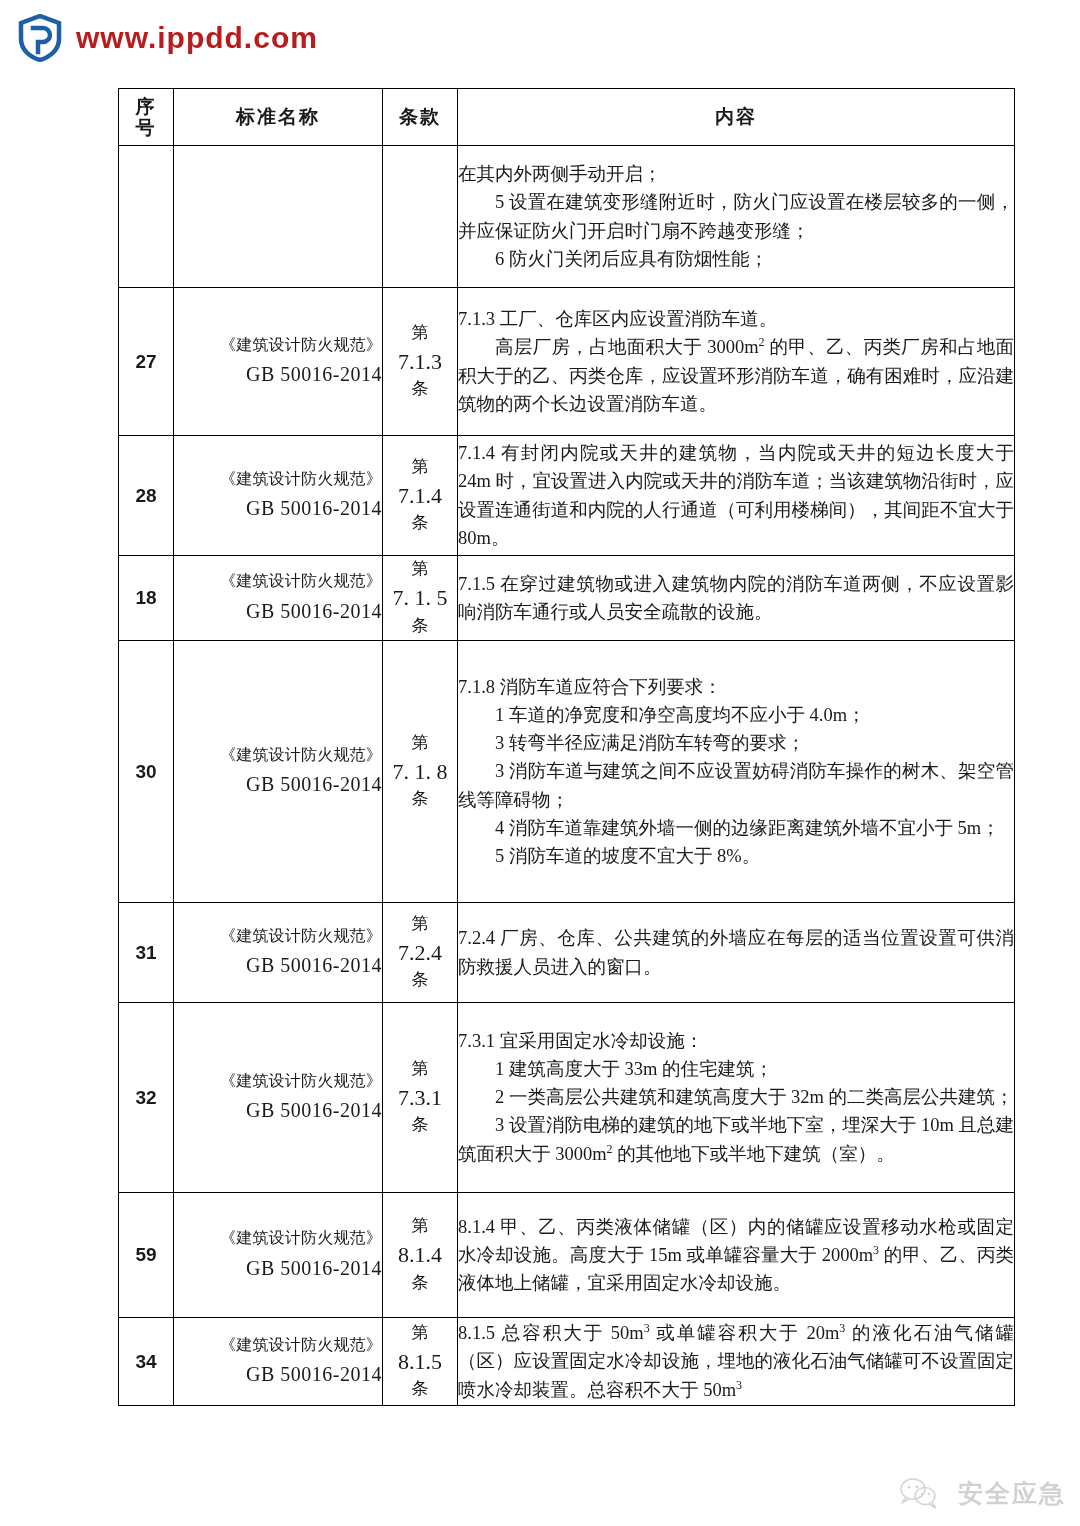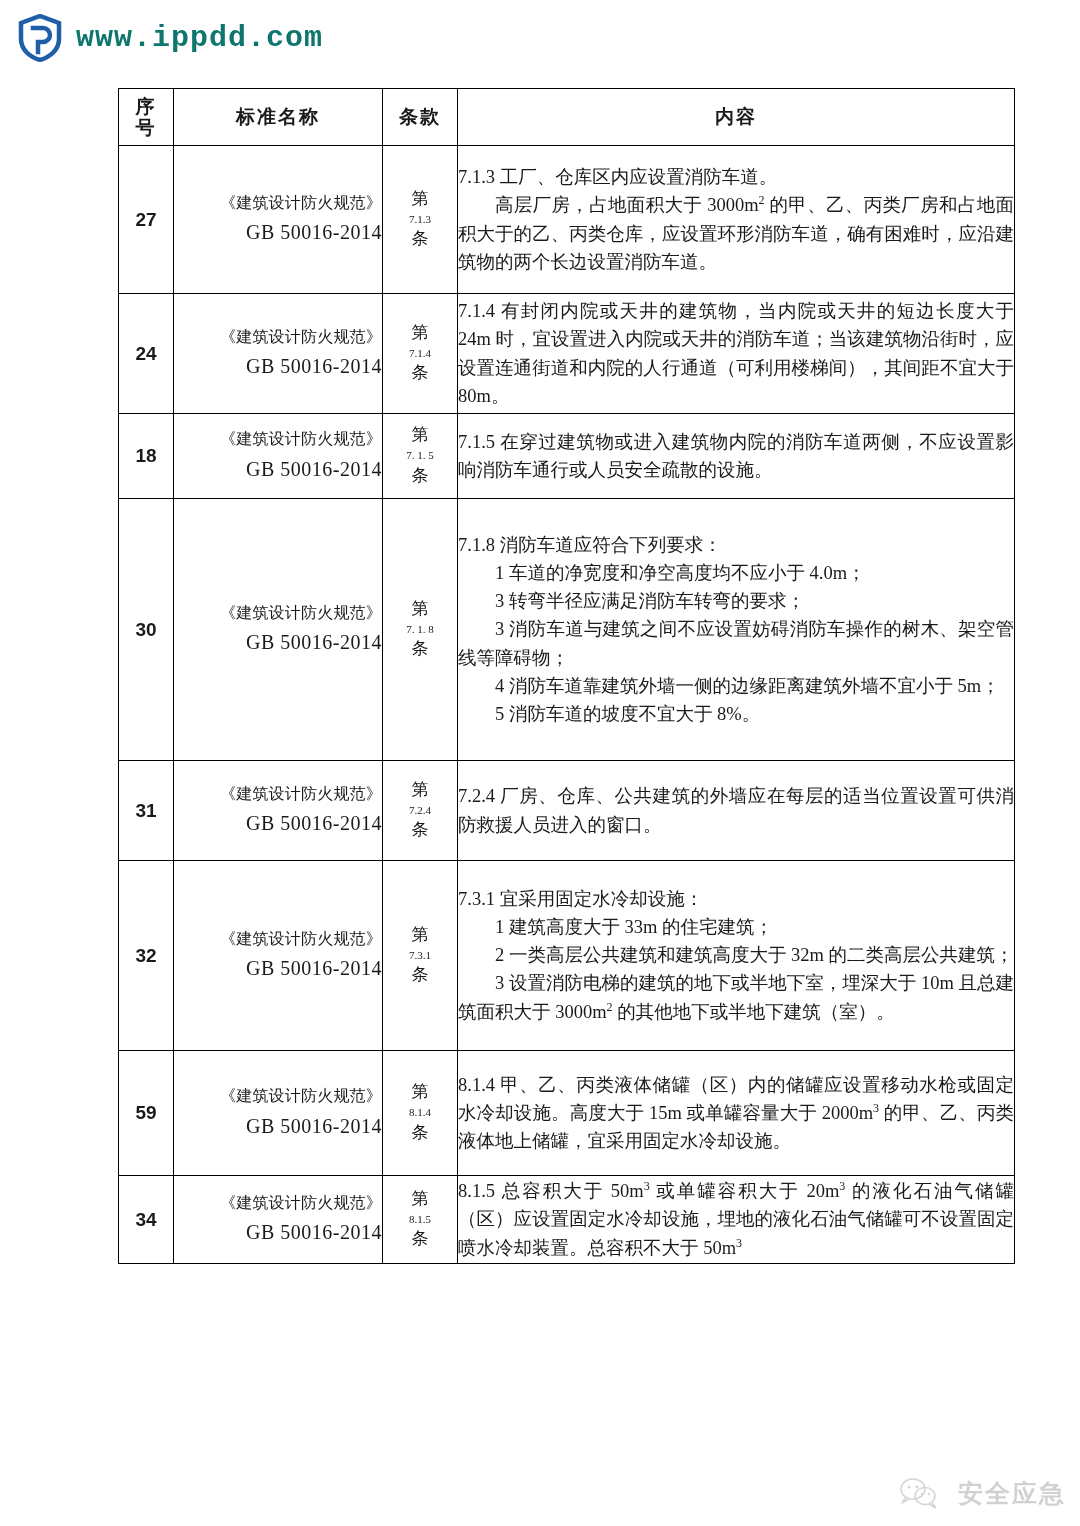--- a/index.html
+++ b/index.html
@@ -24,25 +24,25 @@
     display: flex;
     align-items: center;
     gap: 14px;
   }
   #site-header .logo-mark {
     width: 44px;
     height: 48px;
     flex: 0 0 auto;
   }
   #site-header .site-url {
-    font-family: Liberation Mono, monospace;
+    font-family: Liberation Sans, sans-serif;
     font-size: 30px;
     font-weight: bold;
     letter-spacing: 1px;
-    color: #0f766e;
+    color: #b91c1c;
     white-space: nowrap;
   }
 
   
   #spec-table-wrap {
     position: absolute;
     left: 118px;
     top: 88px;
     width: 892px;
   }
@@ -94,21 +94,21 @@
     font-size: 20px;
   }
   td.cell-art {
     text-align: center;
     font-size: 17px;
     line-height: 1.45;
     padding: 4px 1px;
   }
   td.cell-art .art-num {
     font-family: "Liberation Serif", serif;
-    font-size: 11px;
+    font-size: 22px;
   }
   td.cell-body {
     vertical-align: top;
     font-size: 18.5px;
     line-height: 1.52;
     padding: 6px 8px 8px 9px;
     text-align: justify;
     text-justify: inter-character;
   }
   td.cell-body p {
@@ -160,38 +160,48 @@
             <div>序</div>
             <div>号</div>
           </div>
         </th>
         <th class="col-name">标准名称</th>
         <th class="col-art">条款</th>
         <th class="col-body">内容</th>
       </tr>
     </thead>
     <tbody id="table-body">
+        <tr style="height: 142px;">
+          <td class="cell-no"></td>
+          <td class="cell-name"></td>
+          <td class="cell-art"></td>
+          <td class="cell-body">
+            <p>在其内外两侧手动开启；</p>
+            <p class="ind">5 设置在建筑变形缝附近时，防火门应设置在楼层较多的一侧，并应保证防火门开启时门扇不跨越变形缝；</p>
+            <p class="ind">6 防火门关闭后应具有防烟性能；</p>
+          </td>
+        </tr>
         <tr style="height: 148px;">
           <td class="cell-no">27</td>
           <td class="cell-name">
             <div>《建筑设计防火规范》</div>
             <div class="std-code">GB  50016-2014</div>
           </td>
           <td class="cell-art">
             <div>第</div>
             <div class="art-num">7.1.3</div>
             <div>条</div>
           </td>
           <td class="cell-body">
             <p>7.1.3 工厂、仓库区内应设置消防车道。</p>
             <p class="ind">高层厂房，占地面积大于 3000m<sup>2</sup> 的甲、乙、丙类厂房和占地面积大于的乙、丙类仓库，应设置环形消防车道，确有困难时，应沿建筑物的两个长边设置消防车道。</p>
           </td>
         </tr>
         <tr style="height: 120px;">
-          <td class="cell-no">24</td>
+          <td class="cell-no">28</td>
           <td class="cell-name">
             <div>《建筑设计防火规范》</div>
             <div class="std-code">GB  50016-2014</div>
           </td>
           <td class="cell-art">
             <div>第</div>
             <div class="art-num">7.1.4</div>
             <div>条</div>
           </td>
           <td class="cell-body">

